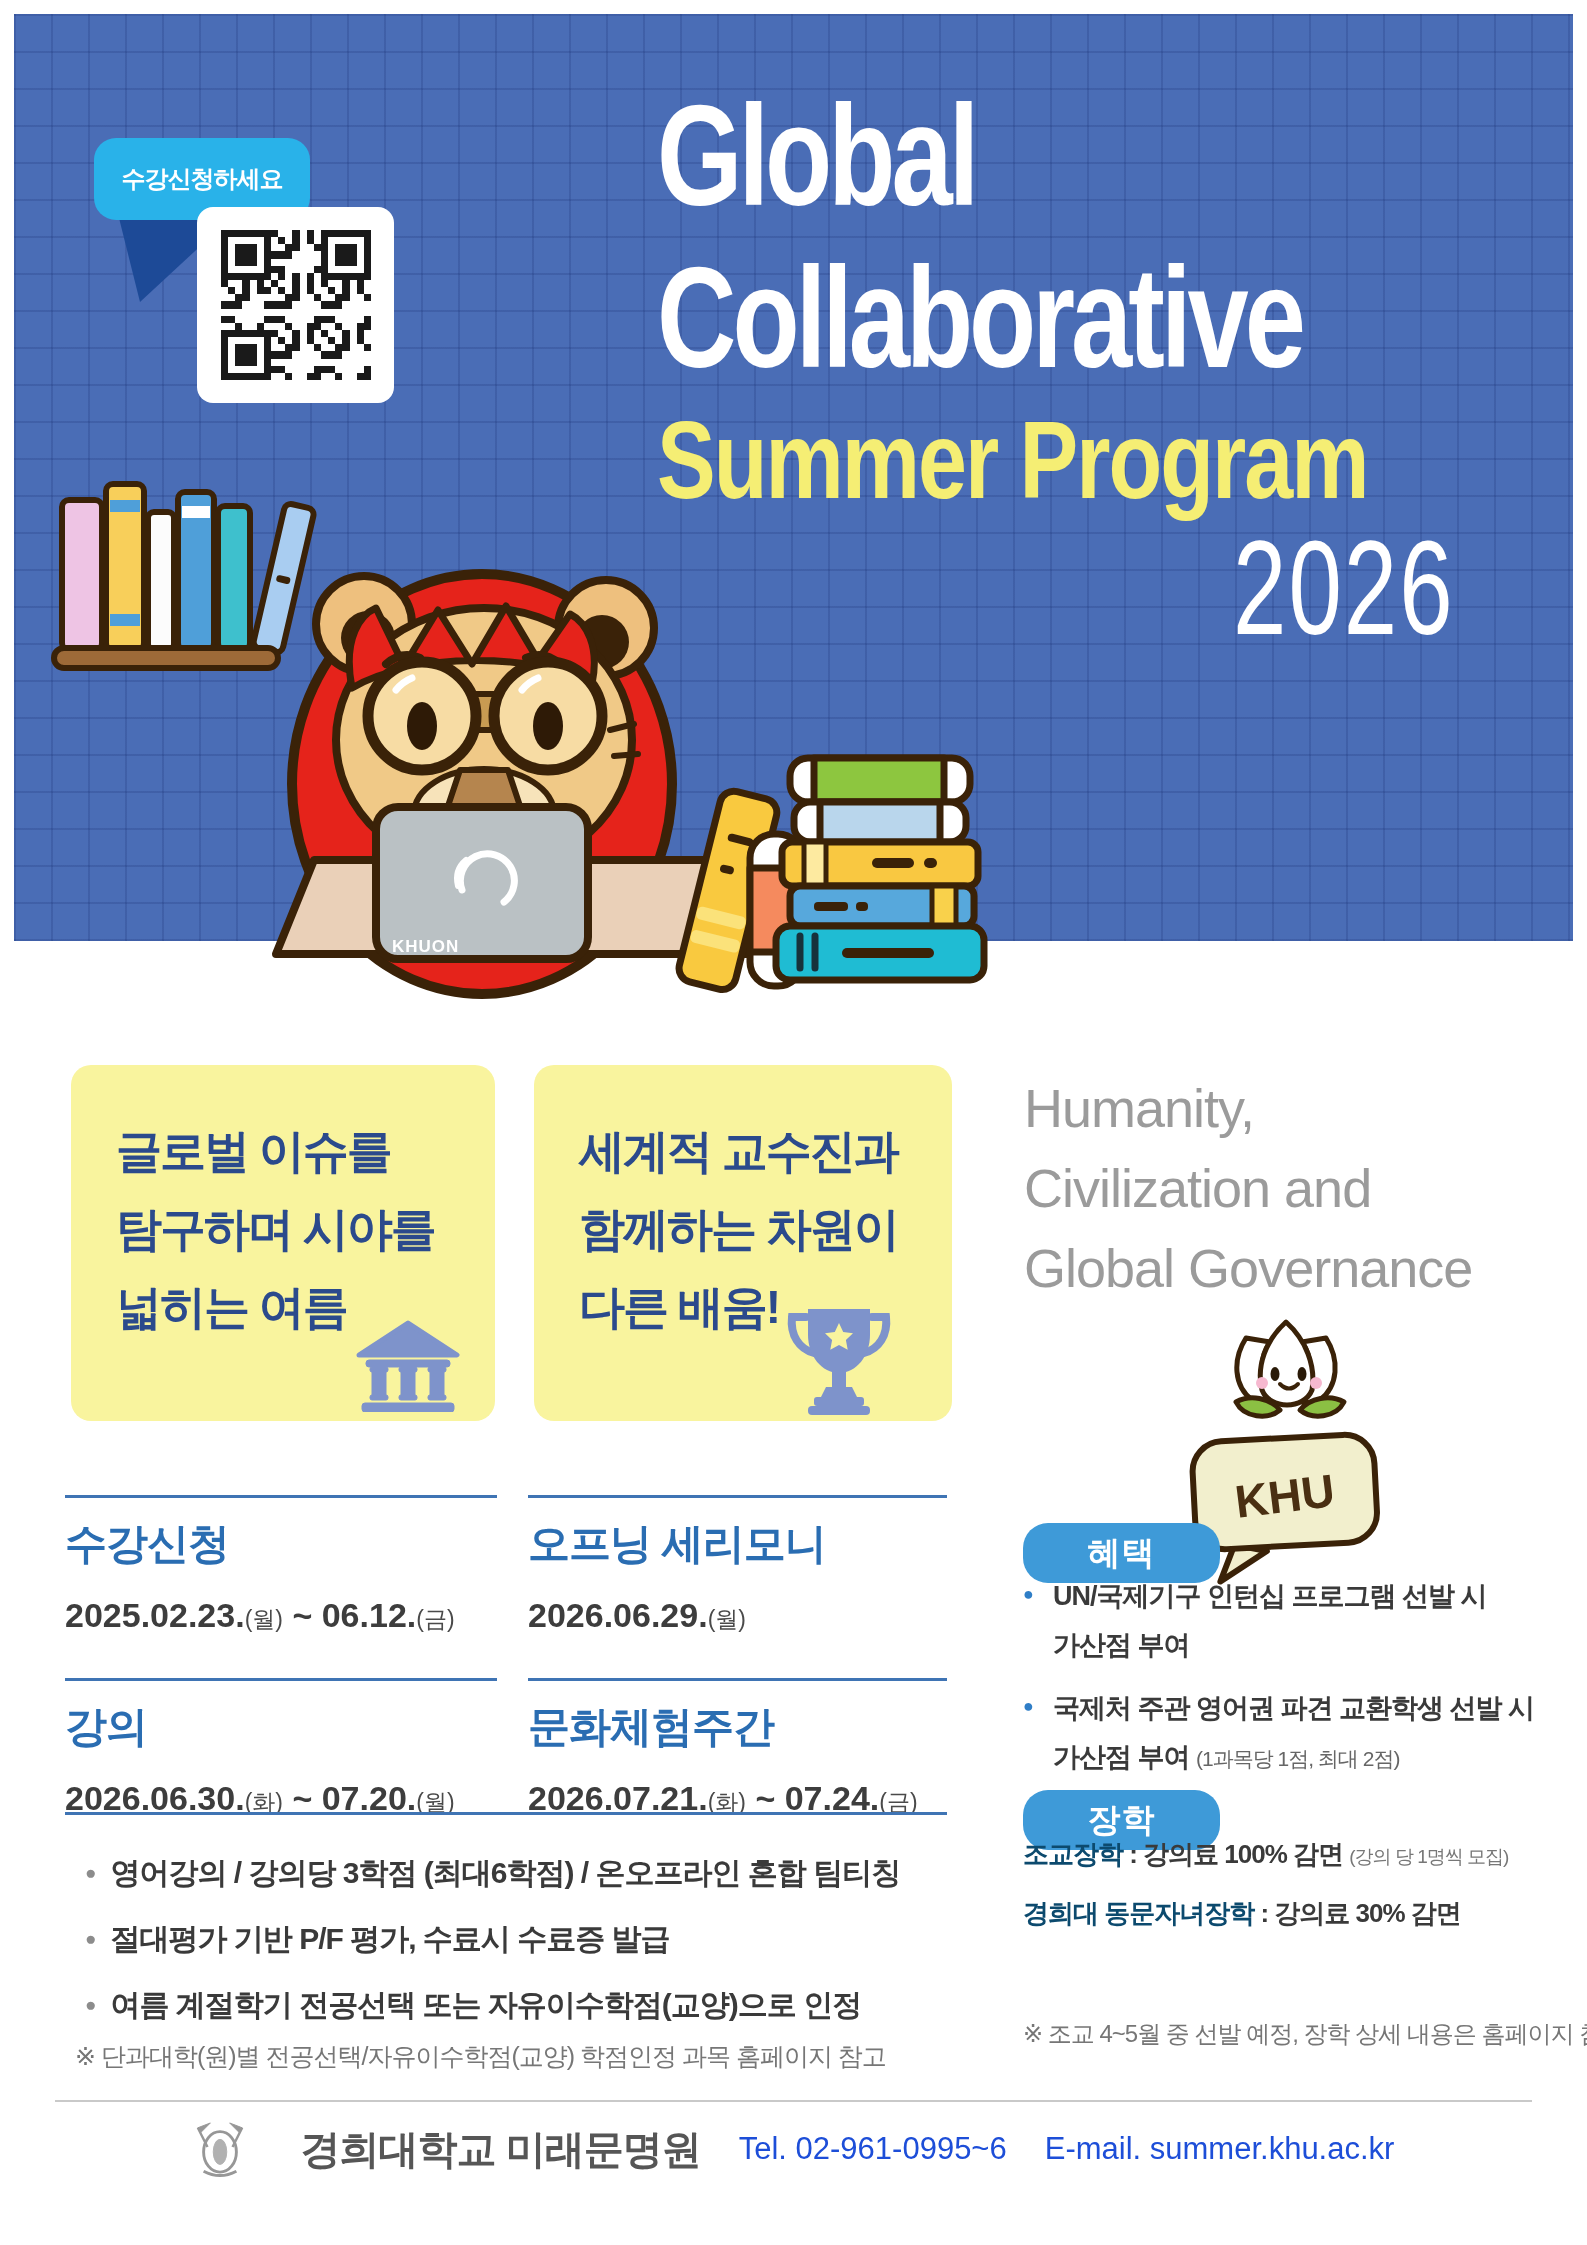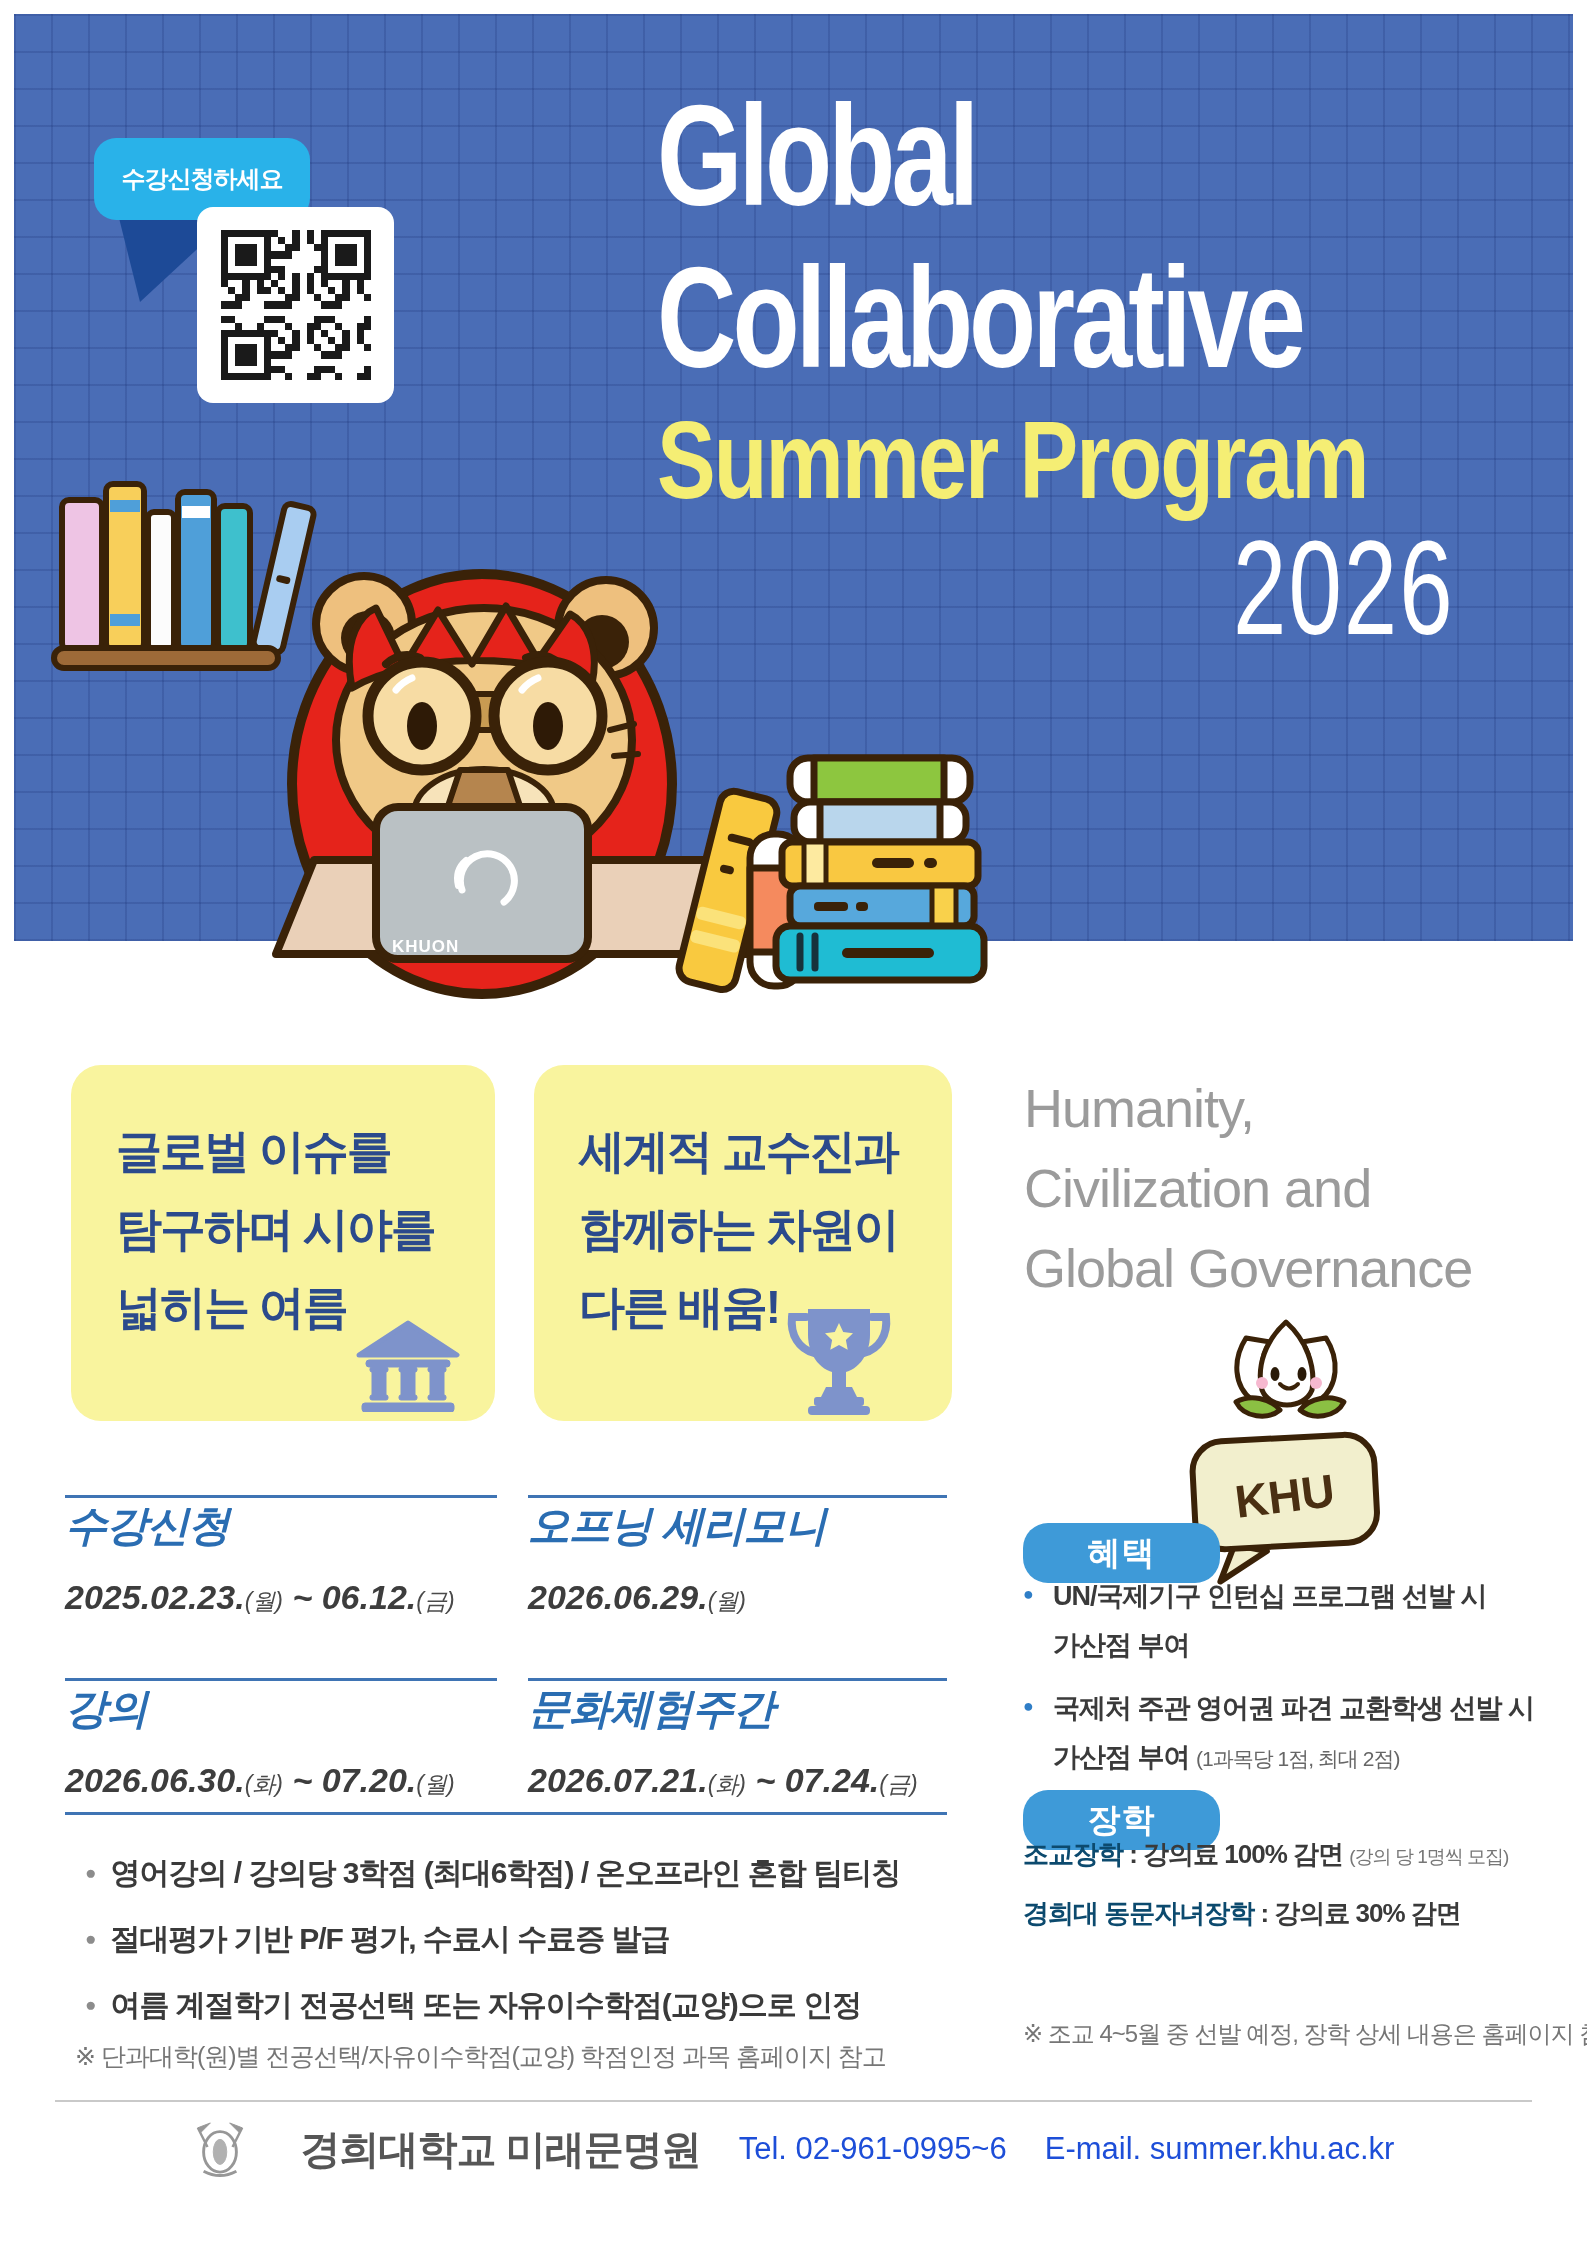--- a/index.html
+++ b/index.html
@@ -18,35 +18,35 @@
   .t-summer{left:643px;top:391px;font-size:88px;letter-spacing:-2px;color:#f5ee74;transform:scaleY(1.25);}
   .t-year{left:1219px;top:507px;font-size:96px;font-weight:400;letter-spacing:2px;transform:scaleY(1.4);}
   .bubble{position:absolute;left:80px;top:124px;width:216px;height:82px;background:#29b2e9;
           border-radius:22px;display:flex;align-items:center;justify-content:center;
           color:#fff;font-size:24px;font-weight:bold;letter-spacing:-1px;}
   .qr-box{position:absolute;left:183px;top:193px;width:197px;height:196px;background:#fff;
           border-radius:16px;display:flex;align-items:center;justify-content:center;}
   .qr-svg{width:150px;height:150px;}
   .hero-art{position:absolute;left:0;top:0;width:1559px;height:1000px;}
   
-  .card{position:absolute;top:1065px;height:356px;background:#f9f49e;border-radius:30px;}
+  .card{position:absolute;top:1065px;height:356px;background:#f9f49e;border-radius:20px;}
   .card1{left:71px;width:424px;}
   .card2{left:534px;width:418px;}
   .card-text{position:absolute;left:45px;top:47px;font-size:46px;font-weight:bold;
              color:#2b4a8c;line-height:78px;letter-spacing:-2px;white-space:pre;}
   .card-icon{position:absolute;}
   .card1 .card-icon{left:285px;top:255px;}
   .card2 .card-icon{left:250px;top:238px;}
   .topic{position:absolute;left:1024px;top:1068px;font-size:54px;color:#9b9b9b;
          line-height:80px;letter-spacing:-1px;white-space:pre;}
   .mascot-svg{position:absolute;left:1180px;top:1316px;width:220px;height:300px;}
   
   .schedule-grid{position:absolute;left:65px;top:1495px;width:882px;display:grid;
                  grid-template-columns:432px 419px;column-gap:31px;grid-auto-rows:183px;}
-  .sched-item{border-top:3px solid #3f74b4;font-style:italic;}
+  .sched-item{border-top:3px solid #3f74b4;padding-top:18px;}
   .sched-title{font-size:42px;font-weight:bold;color:#2a6db2;letter-spacing:-1px;}
   .sched-date{margin-top:24px;font-size:34px;font-weight:bold;color:#3d3d3d;white-space:pre;}
   .sched-date .sm{font-size:23px;font-weight:400;color:#4a4a4a;}
   .closing-line{position:absolute;left:65px;top:1812px;width:882px;height:3px;background:#3f74b4;}
   
   .features{position:absolute;left:85px;top:1840px;margin:0;padding:0;list-style:none;}
   .features li{height:66px;display:flex;align-items:center;font-size:30px;font-weight:bold;
                color:#3a3a3a;letter-spacing:-1px;white-space:pre;}
   .features .dot{color:#8c8c8c;font-size:19px;margin-right:15px;}
   .note{position:absolute;font-size:25px;color:#767676;letter-spacing:-1px;white-space:pre;}

